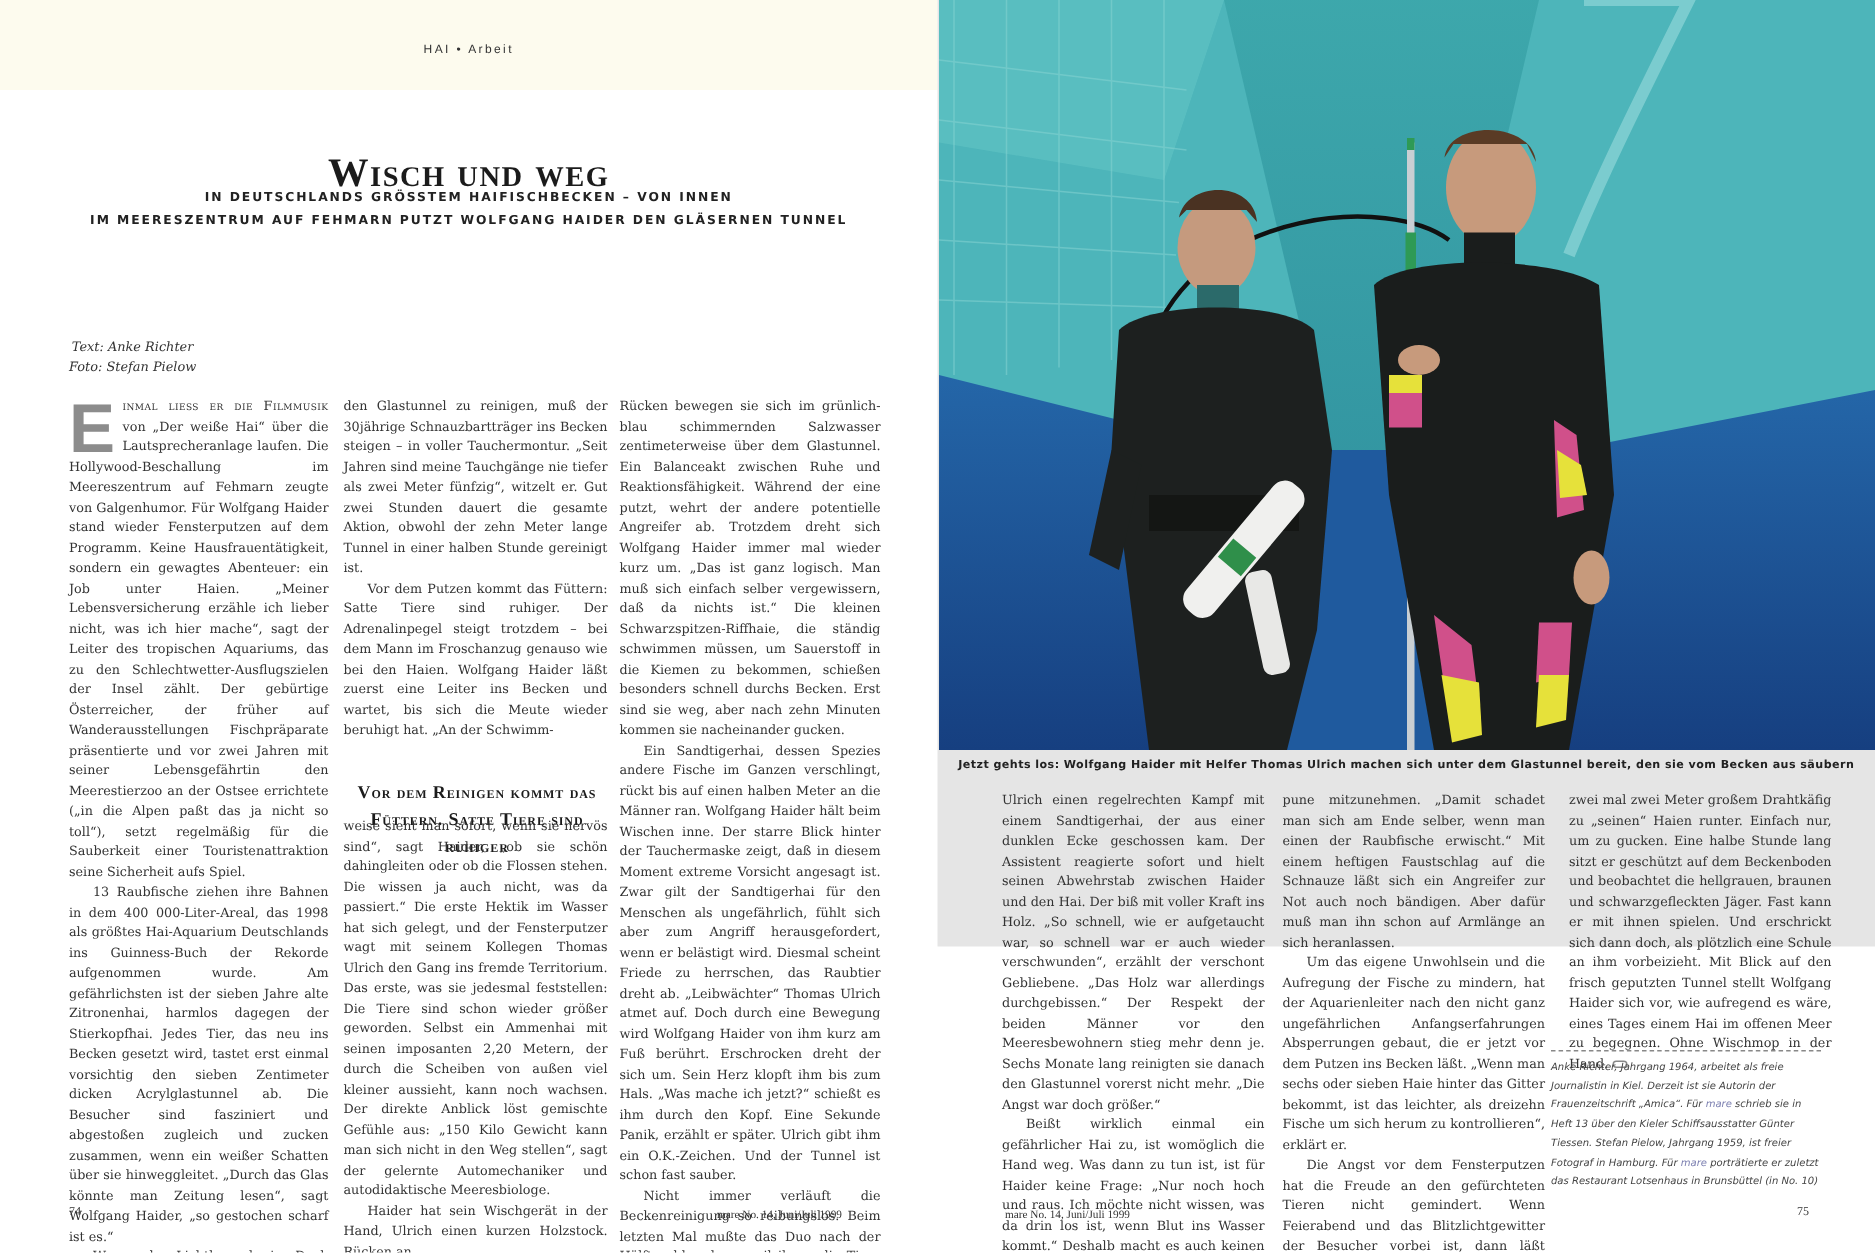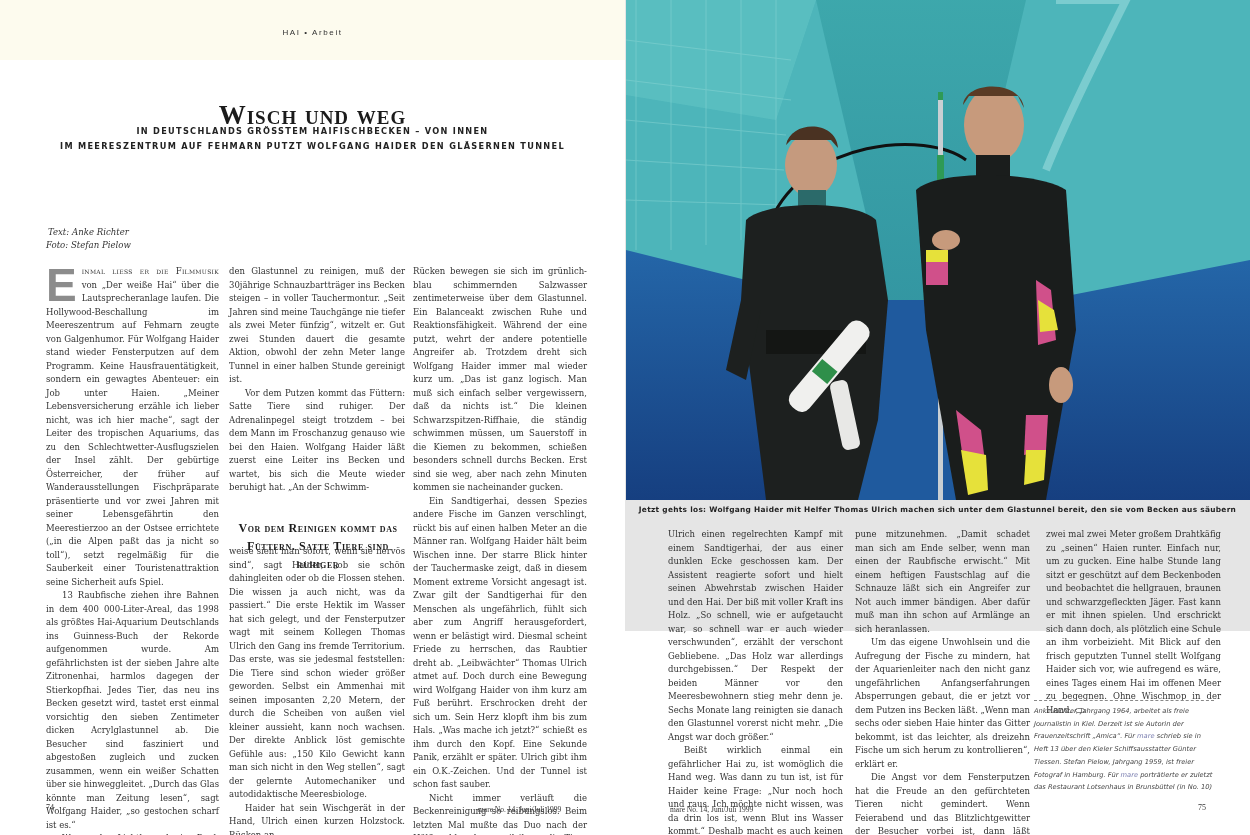--- a/index.html
+++ b/index.html
@@ -167,21 +167,21 @@
   </div>
 
   <div class="caption">Jetzt gehts los: Wolfgang Haider mit Helfer Thomas Ulrich machen sich unter dem Glastunnel bereit, den sie vom Becken aus säubern</div>
 
   <div class="col" style="left:43px; top:528px; width:175px;">
     <p class="noindent">Ulrich einen regelrechten Kampf mit einem Sandtigerhai, der aus einer dunklen Ecke geschossen kam. Der Assistent reagierte sofort und hielt seinen Abwehrstab zwischen Haider und den Hai. Der biß mit voller Kraft ins Holz. „So schnell, wie er aufgetaucht war, so schnell war er auch wieder verschwunden“, erzählt der verschont Gebliebene. „Das Holz war allerdings durchgebissen.“ Der Respekt der beiden Männer vor den Meeresbewohnern stieg mehr denn je. Sechs Monate lang reinigten sie danach den Glastunnel vorerst nicht mehr. „Die Angst war doch größer.“</p>
     <p>Beißt wirklich einmal ein gefährlicher Hai zu, ist womöglich die Hand weg. Was dann zu tun ist, ist für Haider keine Frage: „Nur noch hoch und raus. Ich möchte nicht wissen, was da drin los ist, wenn Blut ins Wasser kommt.“ Deshalb macht es auch keinen Sinn, zum Schutz eine Har-</p>
   </div>
 
   <div class="col" style="left:230px; top:528px; width:175px;">
-    <p class="noindent">pune mitzunehmen. „Damit schadet man sich am Ende selber, wenn man einen der Raubfische erwischt.“ Mit einem heftigen Faustschlag auf die Schnauze läßt sich ein Angreifer zur Not auch immer bändigen. Aber dafür muß man ihn schon auf Armlänge an sich heranlassen.</p>
+    <p class="noindent">pune mitzunehmen. „Damit schadet man sich am Ende selber, wenn man einen der Raubfische erwischt.“ Mit einem heftigen Faustschlag auf die Schnauze läßt sich ein Angreifer zur Not auch noch bändigen. Aber dafür muß man ihn schon auf Armlänge an sich heranlassen.</p>
     <p>Um das eigene Unwohlsein und die Aufregung der Fische zu mindern, hat der Aquarienleiter nach den nicht ganz ungefährlichen Anfangserfahrungen Absperrungen gebaut, die er jetzt vor dem Putzen ins Becken läßt. „Wenn man sechs oder sieben Haie hinter das Gitter bekommt, ist das leichter, als dreizehn Fische um sich herum zu kontrollieren“, erklärt er.</p>
     <p>Die Angst vor dem Fensterputzen hat die Freude an den gefürchteten Tieren nicht gemindert. Wenn Feierabend und das Blitzlichtgewitter der Besucher vorbei ist, dann läßt Haider sich manchmal in einem</p>
   </div>
 
   <div class="col" style="left:409px; top:528px; width:175px;margin-left:12px;">
     <p class="noindent"><span>zwei mal zwei Meter großem Drahtkäfig zu „seinen“ Haien runter. Einfach nur, um zu gucken. Eine halbe Stunde lang sitzt er geschützt auf dem Beckenboden und beobachtet die hellgrauen, braunen und schwarzgefleckten Jäger. Fast kann er mit ihnen spielen. Und erschrickt sich dann doch, als plötzlich eine Schule an ihm vorbeizieht. Mit Blick auf den frisch geputzten Tunnel stellt Wolfgang Haider sich vor, wie aufregend es wäre, eines Tages einem Hai im offenen Meer zu begegnen. Ohne Wischmop in der Hand.</span><span class="end-mark"></span></p>
   </div>
 
   <div class="folio" style="left:45px; top:805px; font-size:7.5px;">mare No. 14, Juni/Juli 1999</div>
   <div class="folio" style="left:573px; top:803px;">75</div>

